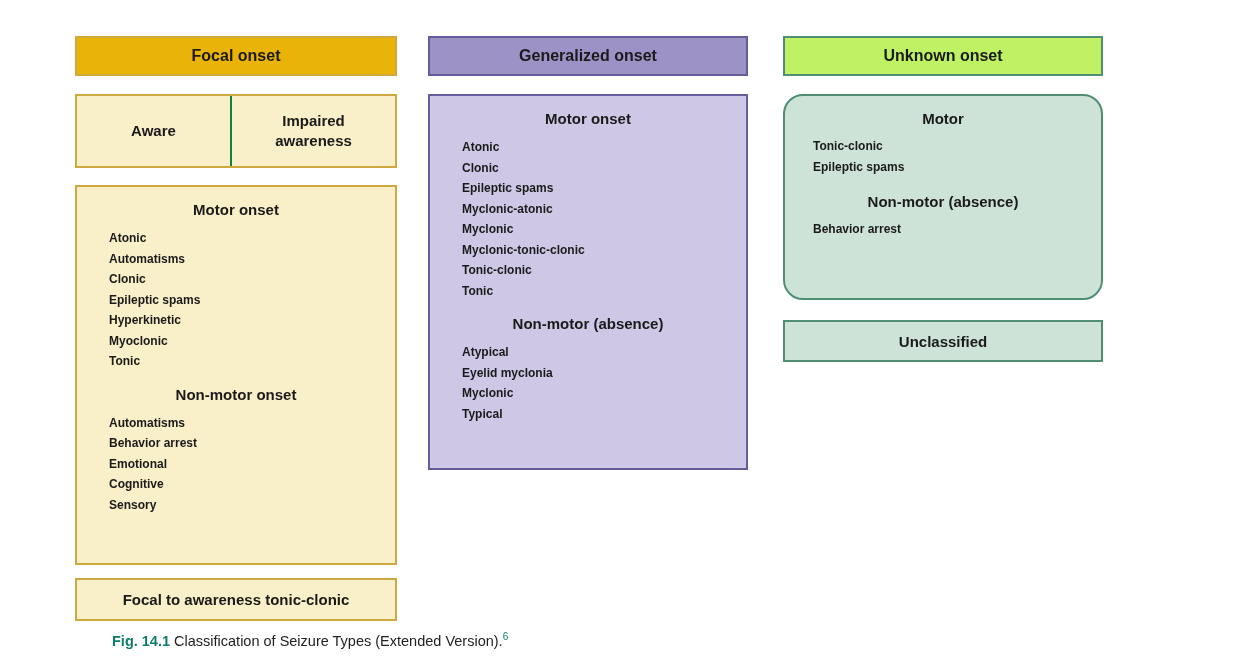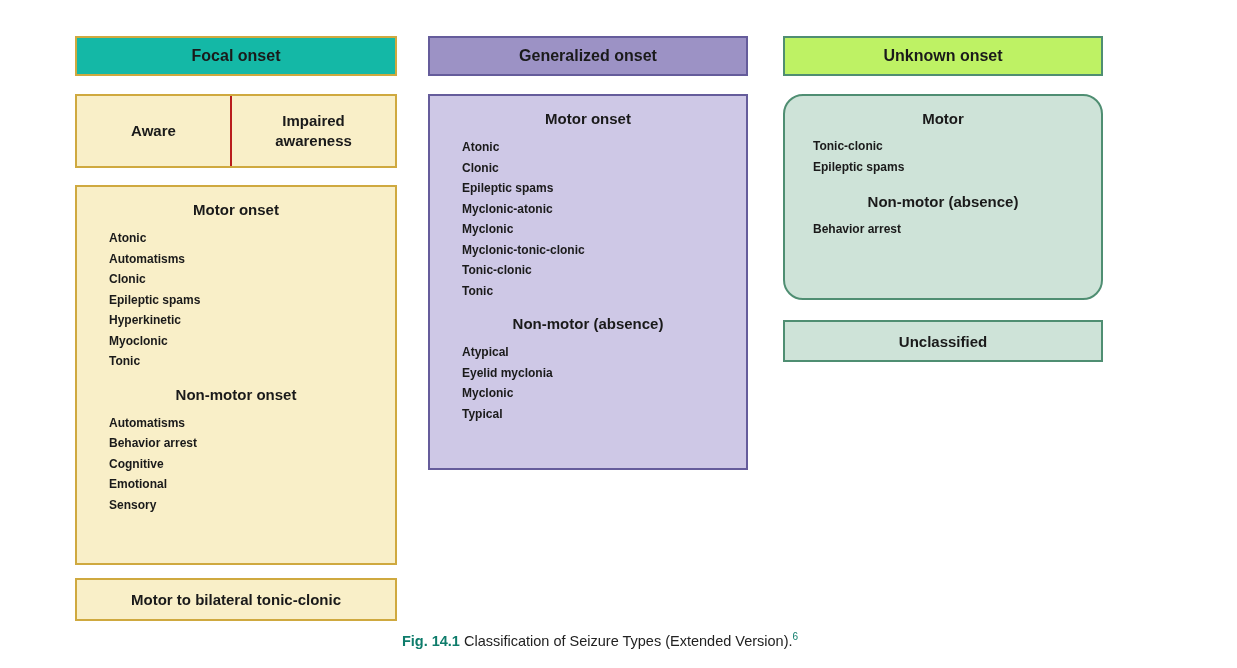--- a/index.html
+++ b/index.html
@@ -11,21 +11,21 @@
     font-family: "Liberation Sans", sans-serif;
     color: #1a1a1a;
     overflow: hidden;
   }
   .canvas { position: absolute; inset: 0; }
 
   .box { position: absolute; border: 2px solid; }
 
   
   .focal-border   { border-color: #cfa93f; }
-  .focal-header   { background: #14b8a6; }
+  .focal-header   { background: #eab308; }
   .focal-body     { background: #f9efc8; }
 
   
   .gen-border     { border-color: #655c9b; }
   .gen-header     { background: #9c92c5; }
   .gen-body       { background: #cec8e6; }
 
   
   .unk-border     { border-color: #4f8e72; }
   .unk-header     { background: #bef264; }
@@ -40,21 +40,21 @@
     display: flex; align-items: center; justify-content: center;
     font-weight: bold; font-size: 15px; text-align: center;
   }
 
   .awareness-row { display: flex; }
   .awareness-row .cell {
     display: flex; align-items: center; justify-content: center;
     font-weight: bold; font-size: 15px; text-align: center;
     padding: 6px 22px; line-height: 20px;
   }
-  .awareness-row .cell-left  { width: 155px; border-right: 2px solid #b91c1c; }
+  .awareness-row .cell-left  { width: 155px; border-right: 2px solid #15803d; }
   .awareness-row .cell-right { flex: 1; }
 
   .section-title {
     text-align: center; font-weight: bold; font-size: 15px;
     margin-top: 14px;
   }
   .list {
     margin-top: 10px;
     padding-left: 32px;
     font-size: 12px;
@@ -72,22 +72,22 @@
   .gen-main-box      { left: 428px; top: 94px;  width: 320px; height: 376px; }
 
   .unk-title-box     { left: 783px; top: 36px;  width: 320px; height: 40px; }
   .unk-motor-box     { left: 783px; top: 94px;  width: 320px; height: 206px; border-radius: 20px; }
   .unk-unclass-box   { left: 783px; top: 320px; width: 320px; height: 42px; }
 
   .unk-motor-box .list { padding-left: 28px; margin-top: 9px; }
   .unk-motor-box .section-title { margin-top: 16px; }
 
   .caption {
-    position: absolute; top: 631px; left: 100px; width: 1000px;
-    text-align: center; font-size: 14.5px; color: #222222;
+    position: absolute; top: 631px; left: 112px; width: 1000px;
+    font-size: 14.5px; color: #222222;
   }
   .caption .fig-label { color: #0e7c6b; font-weight: bold; }
   .caption sup { color: #0e7c6b; font-size: 10px; }
 </style>
 </head>
 <body>
 
 <div class="canvas">
 
   <div class="box focal-border focal-header header-box focal-title-box">
@@ -111,28 +111,28 @@
         <div class="item">Clonic</div>
         <div class="item">Epileptic spams</div>
         <div class="item">Hyperkinetic</div>
         <div class="item">Myoclonic</div>
         <div class="item">Tonic</div>
       </div>
     <div class="section-title">Non-motor onset</div>
     <div class="list">
         <div class="item">Automatisms</div>
         <div class="item">Behavior arrest</div>
+        <div class="item">Emotional</div>
         <div class="item">Cognitive</div>
-        <div class="item">Emotional</div>
         <div class="item">Sensory</div>
       </div>
   </div>
 
   <div class="box focal-border focal-body center-box focal-bilat-box">
-    <span>Motor to bilateral tonic-clonic</span>
+    <span>Focal to awareness tonic-clonic</span>
   </div>
 
   <div class="box gen-border gen-header header-box gen-title-box">
     <span>Generalized onset</span>
   </div>
 
   <div class="box gen-border gen-body gen-main-box">
     <div class="section-title">Motor onset</div>
     <div class="list">
         <div class="item">Atonic</div>

